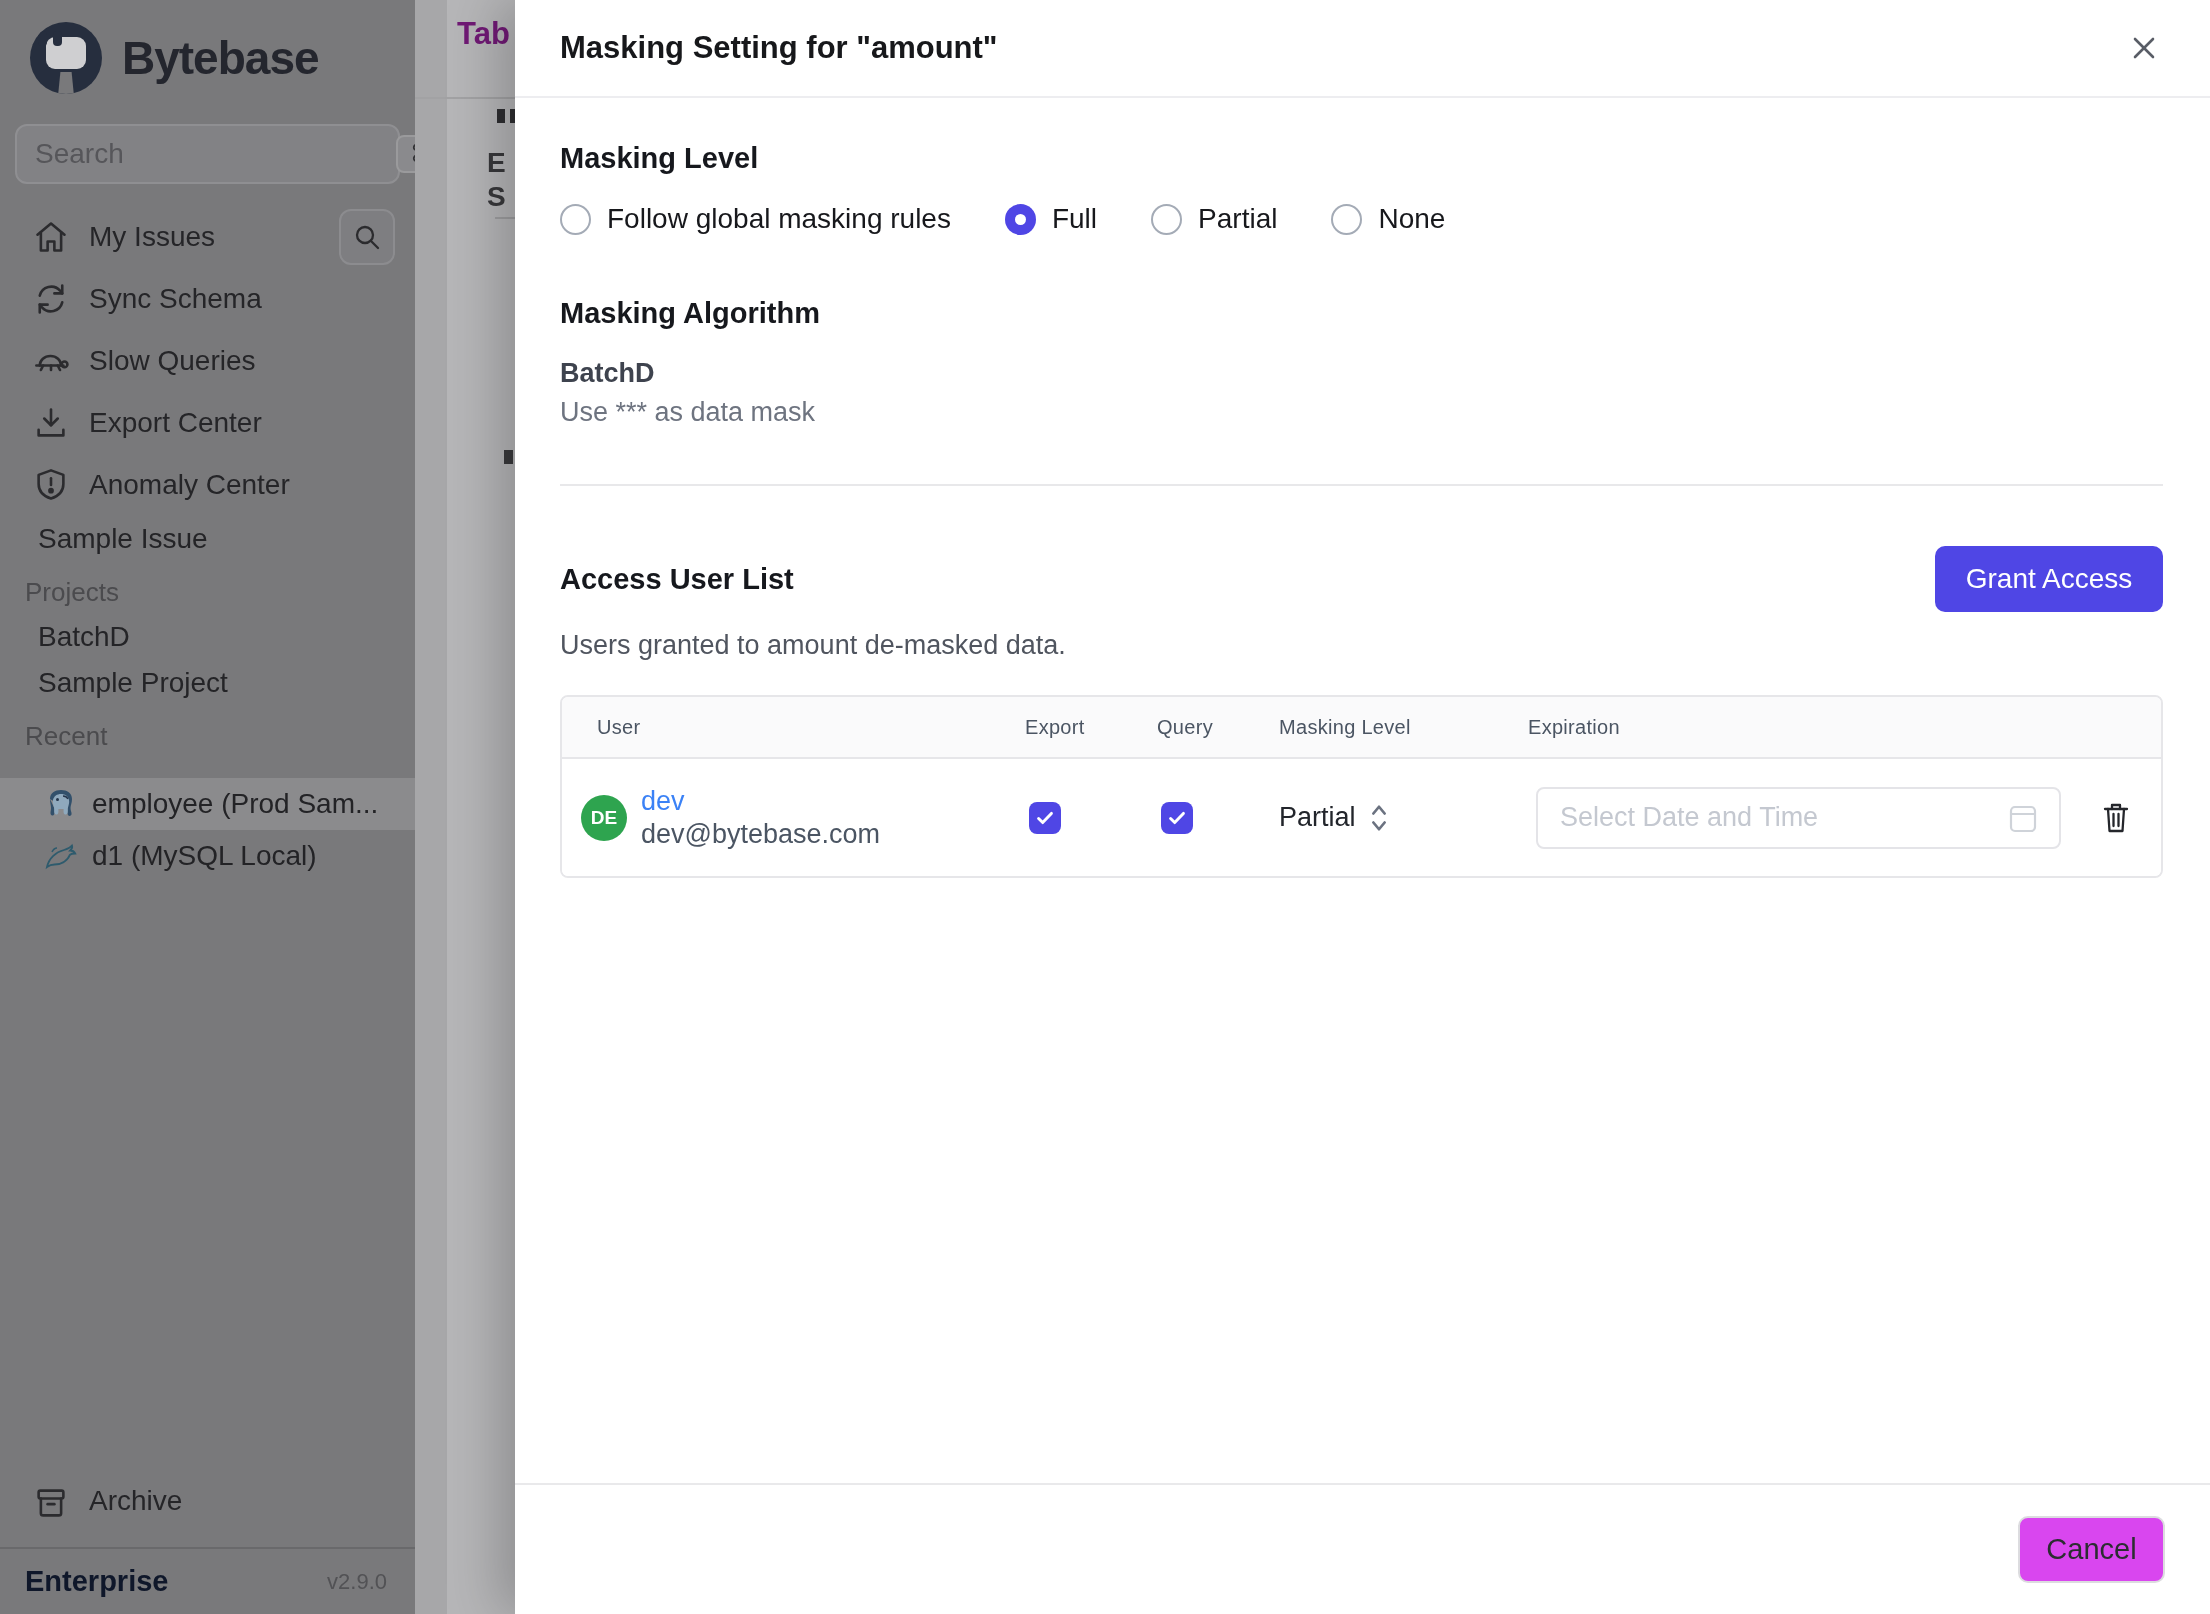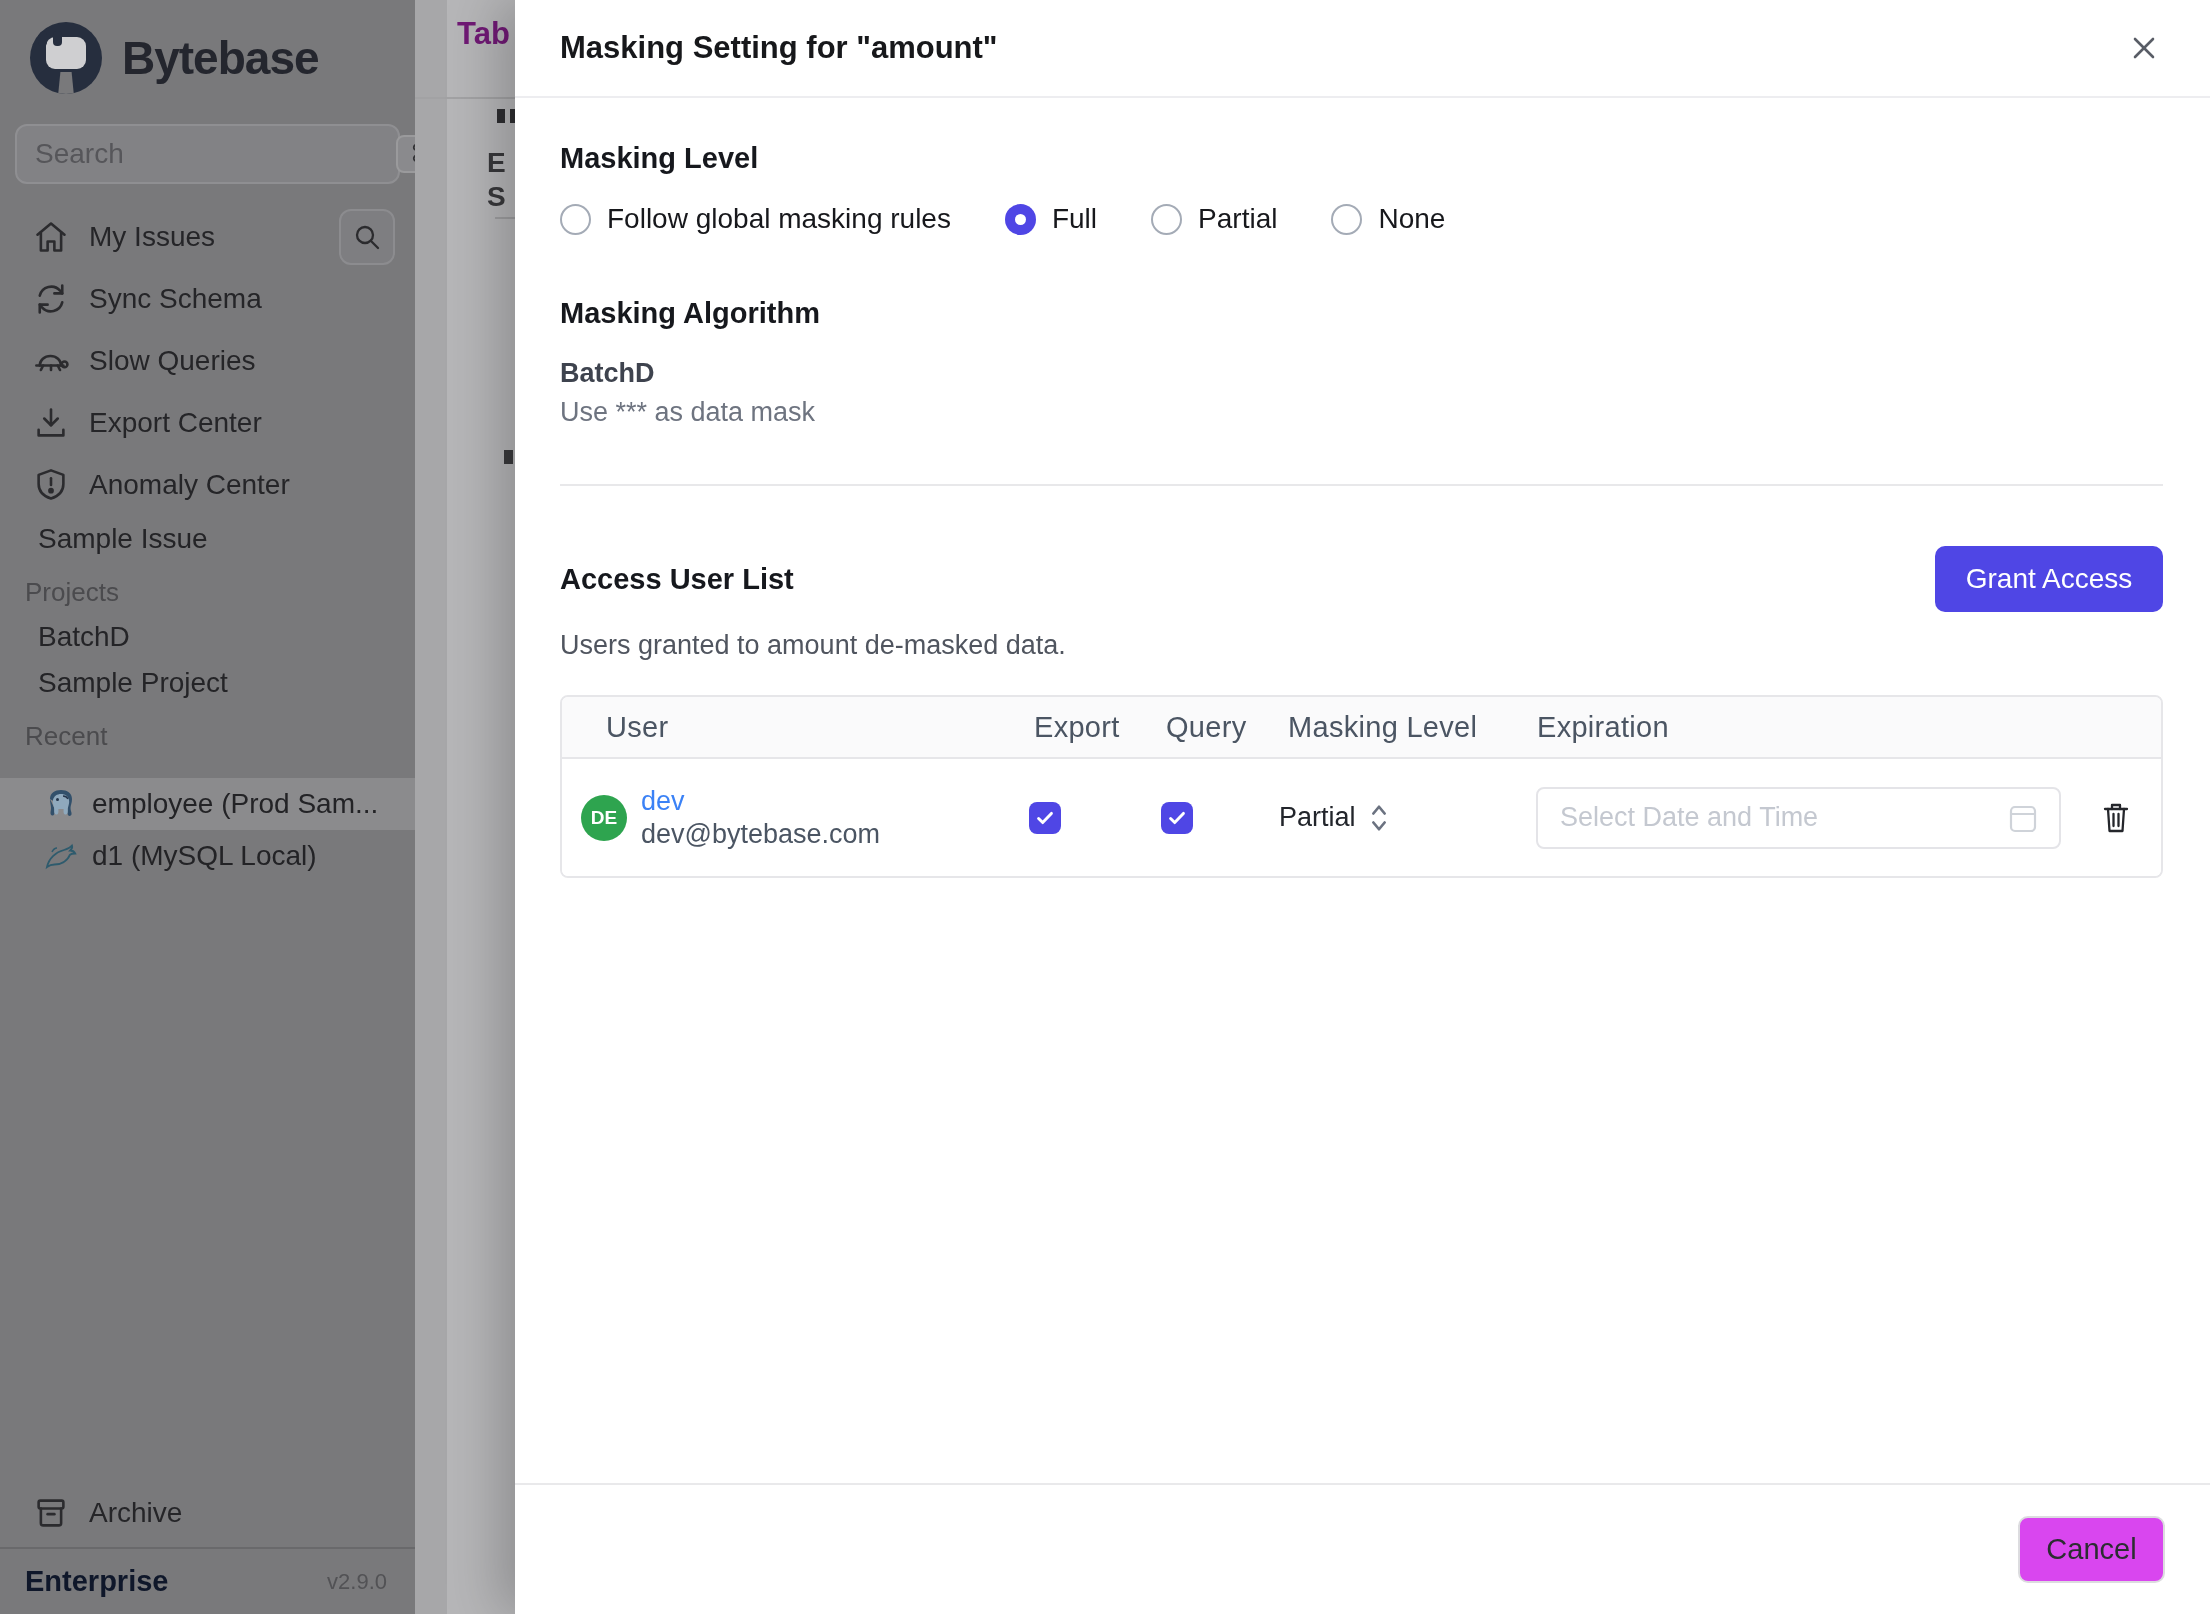--- a/index.html
+++ b/index.html
@@ -28,21 +28,21 @@
   .sq-btn { position:absolute; right:20px; top:3px; width:56px; height:56px; border-radius:12px; background:#7e7e81; border:2px solid #8c8c8f; display:flex; align-items:center; justify-content:center; }
   .sq-btn svg { width:32px; height:32px; }
 
   .sect-title { margin-top:8px; height:44px; display:flex; align-items:center; padding-left:25px; font-size:26px; color:#4b4b4e; }
   .sect-item { height:46px; display:flex; align-items:center; padding-left:38px; font-size:28px; color:#242427; }
   .recent-item { height:52px; display:flex; align-items:center; gap:14px; padding-left:44px; font-size:28px; color:#232326; white-space:nowrap; overflow:hidden; }
   .recent-item.active { background:#8b8b8d; margin-top:20px; }
   .db-ico { width:34px; height:34px; flex:0 0 auto; }
 
   .sb-spacer { flex:1; }
-  .archive-row { height:56px; display:flex; align-items:center; gap:20px; padding-left:33px; font-size:28px; font-weight:500; color:#252528; margin-bottom:6px; }
+  .archive-row { height:56px; display:flex; align-items:flex-start; gap:20px; padding-left:33px; font-size:28px; font-weight:500; color:#252528; margin-bottom:6px; }
   .archive-row svg { width:36px; height:36px; stroke:#2b2b2e; stroke-width:2.3; fill:none; stroke-linecap:round; stroke-linejoin:round; }
   .plan-bar { border-top:2px solid #69696b; height:67px; display:flex; align-items:center; justify-content:space-between; padding:0 28px 0 25px; }
   .plan-name { font-size:29px; font-weight:700; color:#0f172a; }
   .plan-ver { font-size:22px; color:#525255; }
 
   
   .strip { position:absolute; left:415px; top:0; width:100px; height:100%; background:#a7a7a9; }
   .strip-panel { position:absolute; left:32px; top:0; width:68px; height:100%; background:#b6b6b8; overflow:hidden; }
   .strip-title { position:absolute; left:10px; top:16px; font-size:31px; font-weight:600; color:#701a75; white-space:nowrap; }
   .strip-div1 { position:absolute; left:0; top:97px; width:100px; height:2px; background:#a2a2a4; }
@@ -76,21 +76,21 @@
   .algo-desc { margin-top:8px; font-size:27px; color:#6e7480; }
   .hr { margin-top:56px; height:2px; background:#e8e8ea; }
 
   .access-row { margin-top:60px; display:flex; align-items:center; justify-content:space-between; }
   .grant-btn { width:228px; height:66px; border-radius:10px; background:#4f46e5; color:#fff; font-size:28px; font-weight:500; display:flex; align-items:center; justify-content:center; cursor:pointer; border:none; font-family:inherit; }
   .access-sub { margin-top:18px; font-size:27px; color:#50555f; }
 
   .tbl { margin-top:34px; border:2px solid #e6e6e9; border-radius:8px; overflow:hidden; }
   .tbl-head, .tbl-row { display:grid; grid-template-columns:463px 132px 122px 249px 544px 1fr; align-items:center; }
   .tbl-head { height:62px; background:#fafafb; border-bottom:2px solid #e6e6e9; }
-  .th { font-size:29px; font-weight:500; color:#4b5563; letter-spacing:0.3px;margin-left:9px; }
+  .th { font-size:20px; font-weight:500; color:#4b5563; letter-spacing:0.3px; }
   .th.first { padding-left:35px; }
   .tbl-row { height:117px; background:#fff; }
   .user-cell { display:flex; align-items:center; gap:14px; padding-left:19px; }
   .avatar { width:46px; height:46px; border-radius:50%; background:#2ea44f; color:#fff; font-size:19px; font-weight:600; display:flex; align-items:center; justify-content:center; flex:0 0 auto; }
   .u-name { font-size:27px; color:#3b82f6; line-height:33px; cursor:pointer; }
   .u-mail { font-size:27px; color:#4b5563; line-height:33px; }
   .cbx { width:32px; height:32px; border-radius:8px; background:#4f46e5; display:flex; align-items:center; justify-content:center; margin-left:4px; cursor:pointer; }
   .cbx svg { width:22px; height:22px; stroke:#fff; stroke-width:3.2; fill:none; stroke-linecap:round; stroke-linejoin:round; }
   .lvl-cell { display:flex; align-items:center; gap:14px; cursor:pointer; }
   .lvl-text { font-size:27px; color:#22252b; }

